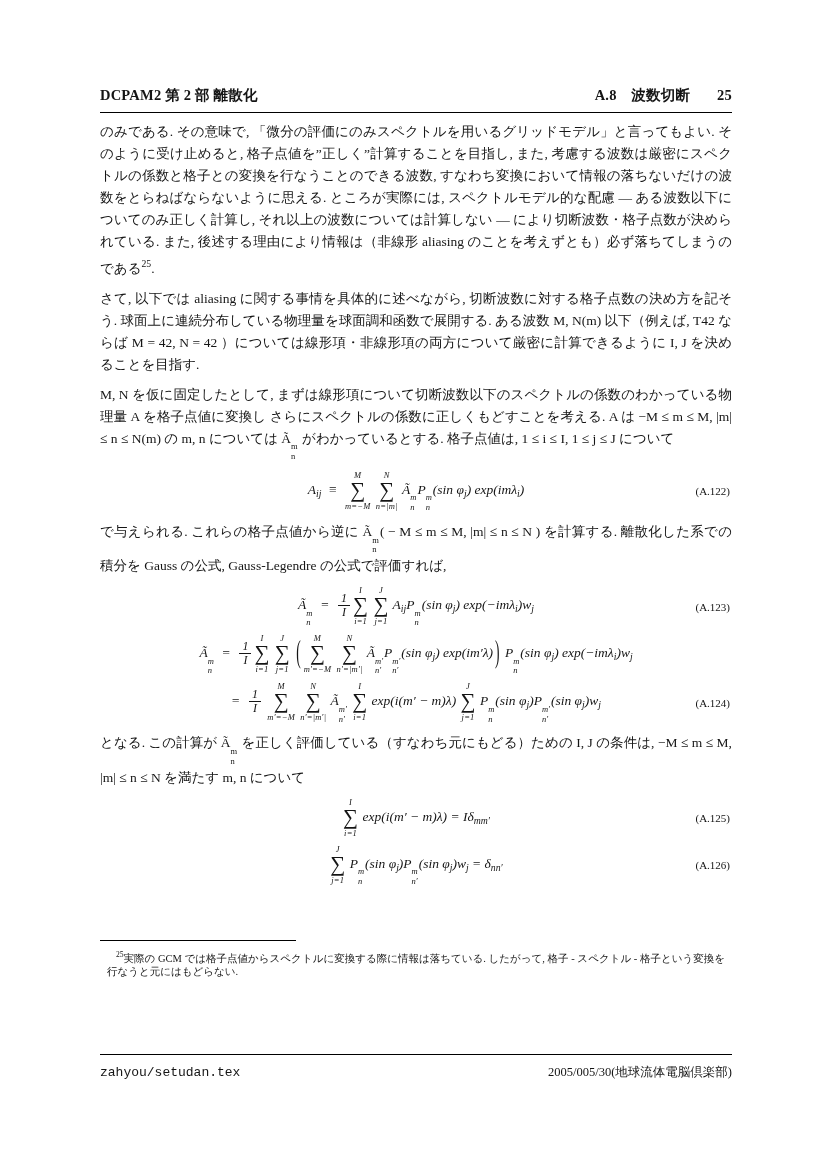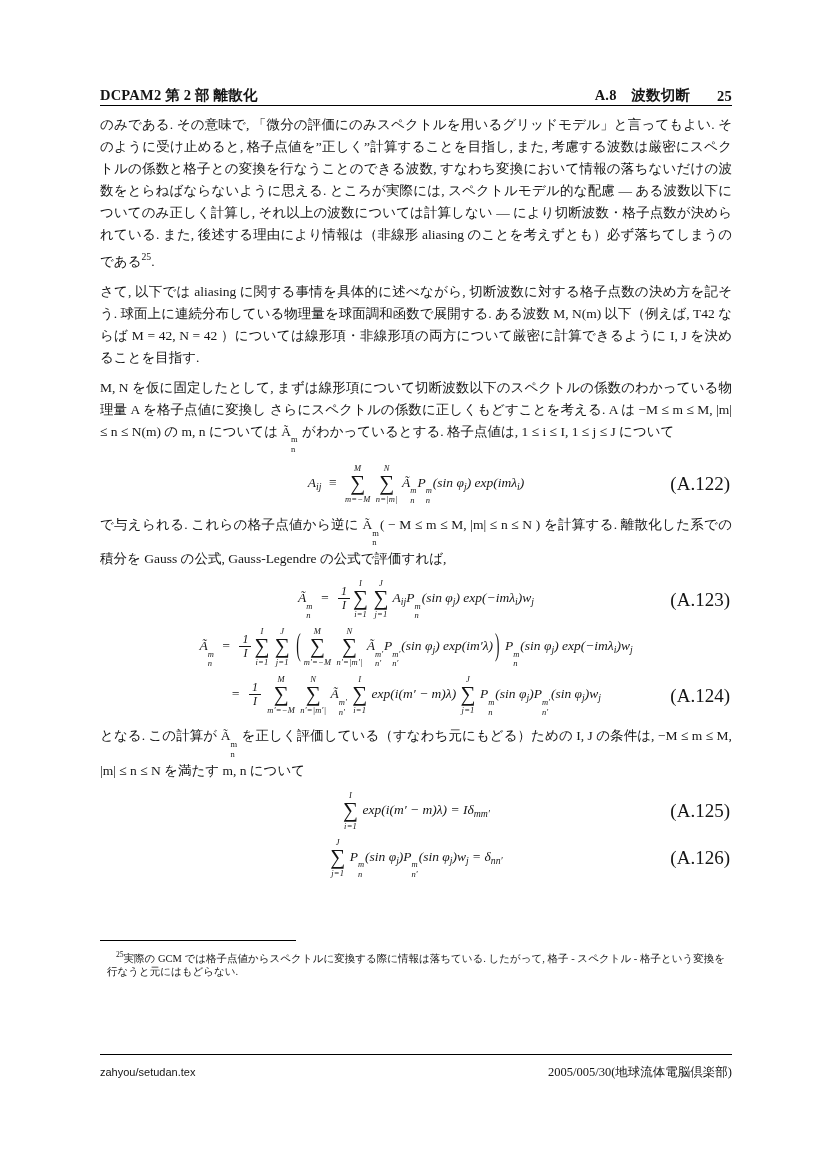--- a/index.html
+++ b/index.html
@@ -8,35 +8,35 @@
     position: relative; width: 826px; height: 1169px; background: #ffffff;
     color: #151515; overflow: hidden;
     font-family: "Liberation Serif", "DejaVu Serif", serif;
   }
   .inner { position: absolute; left: 100px; top: 86px; width: 632px; }
 
   
   .running-head {
     display: flex; justify-content: space-between; align-items: baseline;
     font-weight: bold; font-size: 14.5px; letter-spacing: .2px;
-    border-bottom: 1.6px solid #000;
+    padding-bottom: 7px; border-bottom: 1.6px solid #000;
   }
-  .rh-right { display: flex; align-items: flex-end; }
+  .rh-right { display: flex; align-items: center; }
   .rh-page { margin-left: 27px; }
 
   
   .para { font-size: 13.5px; line-height: 22px; text-align: justify; margin: 8px 0; }
   .p-first { margin-top: 8px; }
 
   
   .eq {
     position: relative; display: flex; justify-content: center; align-items: center;
     margin: 5px 0; min-height: 42px; font-size: 13.5px; font-style: italic;
   }
-  .eq .tag { position: absolute; right: 2px; font-style: normal; font-size: 19px; }
+  .eq .tag { position: absolute; right: 2px; font-style: normal; font-size: 11px; }
   .mline { white-space: pre; }
 
   
   .msum { display: inline-flex; flex-direction: column; align-items: center;
           vertical-align: middle; margin: 0 1px; }
   .msigma { font-size: 21px; line-height: 1; font-style: normal; }
   .mlim { font-size: 8.5px; line-height: 1.2; letter-spacing: .2px; }
   .mfrac { display: inline-flex; flex-direction: column; align-items: center;
            vertical-align: middle; margin: 0 2px; line-height: 1.15; font-size: 12px; }
   .mnum { border-bottom: 1px solid currentColor; padding: 0 3px; }
@@ -53,21 +53,21 @@
               font-size: 10.5px; line-height: 13.9px; text-align: justify; }
   .fn-rule { width: 196px; border-top: 1.2px solid #000; margin-bottom: 5px; }
   .footnote p { margin: 7px; }
   .fn-first { text-indent: 9px; }
 
   
   .page-footer { position: absolute; left: 100px; top: 1054px; width: 632px;
                  border-top: 1.2px solid #000; padding-top: 9px;
                  display: flex; justify-content: space-between; align-items: baseline;
                  font-size: 12.5px; }
-  .footer-left { font-family: Liberation Sans, sans-serif; font-size: 11px; }
+  .footer-left { font-family: Liberation Mono, monospace; font-size: 13px; }
 </style>
 </head>
 <body>
 
 <div class="page">
   <div class="inner">
 
     <div class="running-head">
       <span>DCPAM2 第 2 部 離散化</span>
       <span class="rh-right">

